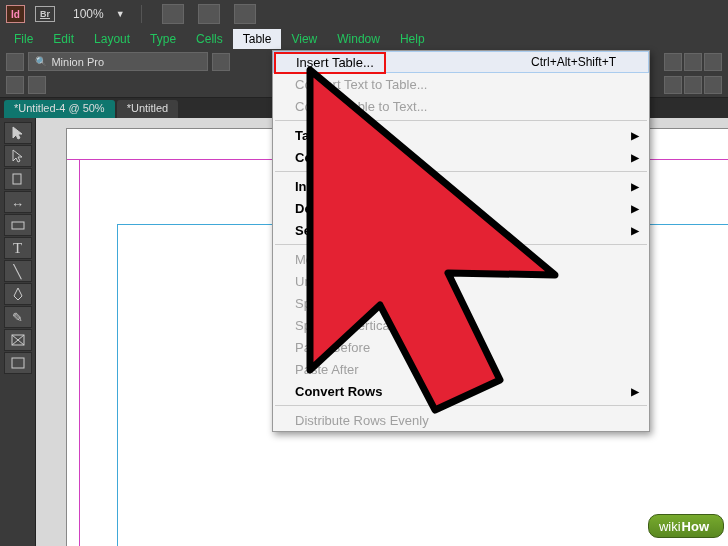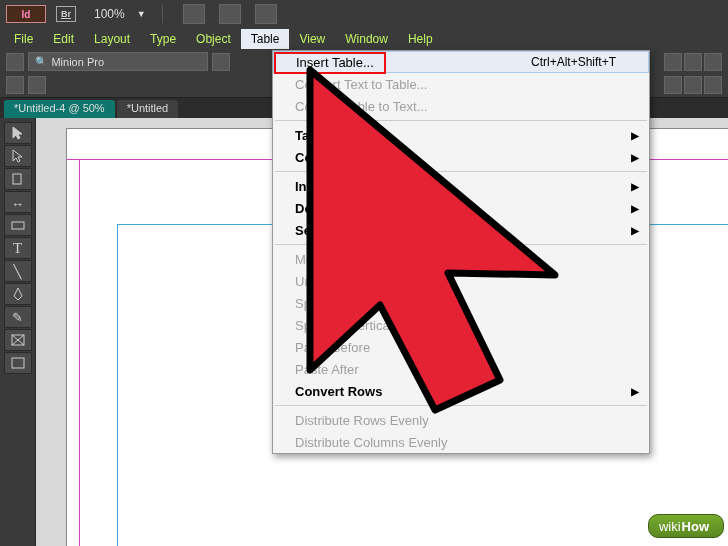--- a/index.html
+++ b/index.html
@@ -1,27 +1,27 @@
 <!DOCTYPE html>
 <html><head>
 <meta charset="utf-8">
 <style>
   * { box-sizing: border-box; margin: 0; padding: 0; }
   body { width: 728px; height: 546px; background: #4a4a4a; font-family: "Segoe UI", Tahoma, sans-serif; font-size: 12px; color: #ddd; overflow: hidden; position: relative; }
 
   
   .titlebar { height: 28px; background: #3a3a3a; display: flex; align-items: center; padding: 0 6px; gap: 10px; }
-  .id-logo { width: 40px; height: 18px; background: #4a2a1a; border: 1px solid #c88; display: flex; align-items: center; justify-content: center; font-size: 10px; color: #f8b; font-weight: bold; }
+  .id-logo { width: 19px; height: 18px; background: #4a2a1a; border: 1px solid #c88; display: flex; align-items: center; justify-content: center; font-size: 10px; color: #f8b; font-weight: bold; }
   .br-badge { width: 20px; height: 16px; border: 1px solid #aaa; display: flex; align-items: center; justify-content: center; font-size: 9px; color: #ccc; font-weight: bold; text-decoration: underline; }
   .zoom { color: #ddd; font-size: 12px; margin-left: 8px; }
   .tb-icon { width: 22px; height: 20px; background: #555; border: 1px solid #666; display: inline-block; margin-left: 4px; }
 
   
   .menubar { height: 22px; background: #3a3a3a; display: flex; align-items: center; padding: 0 4px; }
-  .menu-item { padding: 3px 10px; color: #bef264; cursor: default; }
+  .menu-item { padding: 3px 10px; color: #22c55e; cursor: default; }
   .menu-item.active { background: #e8ecf4; color: #000; }
 
   
   .propbar { height: 48px; background: #3a3a3a; border-bottom: 1px solid #222; display: flex; flex-direction: column; }
   .proprow { height: 24px; display: flex; align-items: center; padding: 0 6px; gap: 4px; }
   .font-sel { width: 180px; height: 19px; background: #555; border: 1px solid #666; display: flex; align-items: center; padding: 0 6px; color: #ddd; font-size: 11px; }
   .prop-icon { width: 18px; height: 18px; background: #555; border: 1px solid #666; }
   .right-icons { position: absolute; right: 6px; display: flex; gap: 2px; }
 
   
@@ -76,21 +76,21 @@
   <div class="tb-icon"></div>
   <div class="tb-icon"></div>
   <div class="tb-icon"></div>
 </div>
 
 <div class="menubar" id="menubar">
     <div class="menu-item">File</div>
     <div class="menu-item">Edit</div>
     <div class="menu-item">Layout</div>
     <div class="menu-item">Type</div>
-    <div class="menu-item">Object</div>
+    <div class="menu-item">Cells</div>
     <div class="menu-item active">Table</div>
     <div class="menu-item">View</div>
     <div class="menu-item">Window</div>
     <div class="menu-item">Help</div>
   </div>
 
 <div class="propbar">
   <div class="proprow">
     <div class="prop-icon"></div>
     <div class="font-sel">
@@ -230,23 +230,20 @@
       <span>Paste After</span>
     </div>
     <div class="dd-item bold">
       <span>Convert Rows</span>
       <span class="submenu-arrow">▶</span>
     </div>
     <div class="dd-sep"></div>
     <div class="dd-item disabled">
       <span>Distribute Rows Evenly</span>
     </div>
-    <div class="dd-item disabled">
-      <span>Distribute Columns Evenly</span>
-    </div>
   </div>
 
 <div class="big-arrow">
   <svg width="340" height="380">
     <path d="M 30 30 L 30 330 L 100 265 L 155 370 L 220 340 L 168 233 L 275 235 Z" fill="#e42233" stroke="#000" stroke-width="7" stroke-linejoin="round"></path>
   </svg>
 </div>
 
 <div class="footer-badge">
   <span class="wiki">wiki</span>

